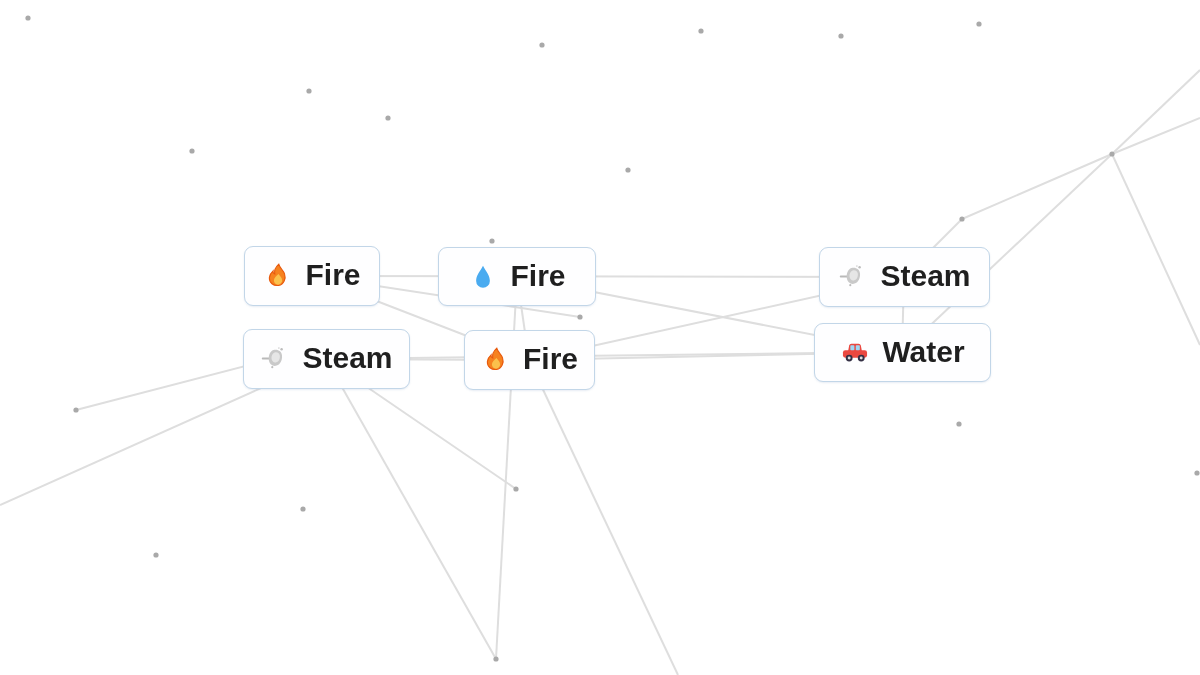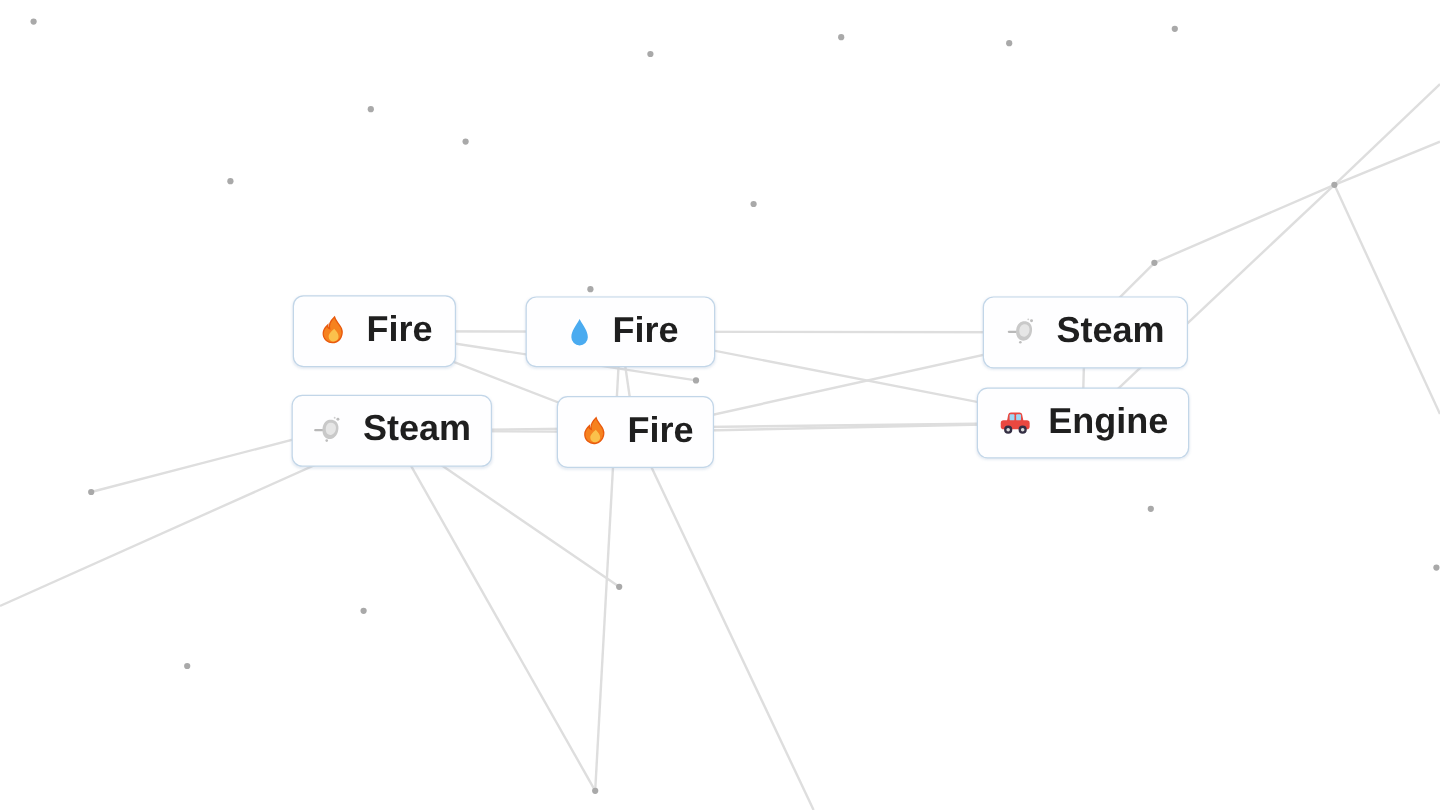--- a/index.html
+++ b/index.html
@@ -146,15 +146,15 @@
       <path d="M9 16 l1.5 -7.5 a3 3 0 0 1 2.9 -2.4 h9.2 a3 3 0 0 1 2.9 2.4 L27 16 z" fill="#ea4840"></path>
       <rect x="2.5" y="14.5" width="31" height="9.5" rx="3" fill="#ea4840"></rect>
       <rect x="12" y="8" width="5.2" height="6.5" rx="1" fill="#9ed7f5"></rect>
       <rect x="19" y="8" width="5.2" height="6.5" rx="1" fill="#9ed7f5"></rect>
       <circle cx="10.5" cy="24.5" r="4.4" fill="#342f44"></circle>
       <circle cx="10.5" cy="24.5" r="1.9" fill="#dcdcdc"></circle>
       <circle cx="26" cy="24.5" r="4.4" fill="#342f44"></circle>
       <circle cx="26" cy="24.5" r="1.9" fill="#dcdcdc"></circle>
     </svg>
       </span>
-      <span class="card-label">Engine</span>
+      <span class="card-label">Water</span>
     </div>
   </div>
 
 </body></html>

